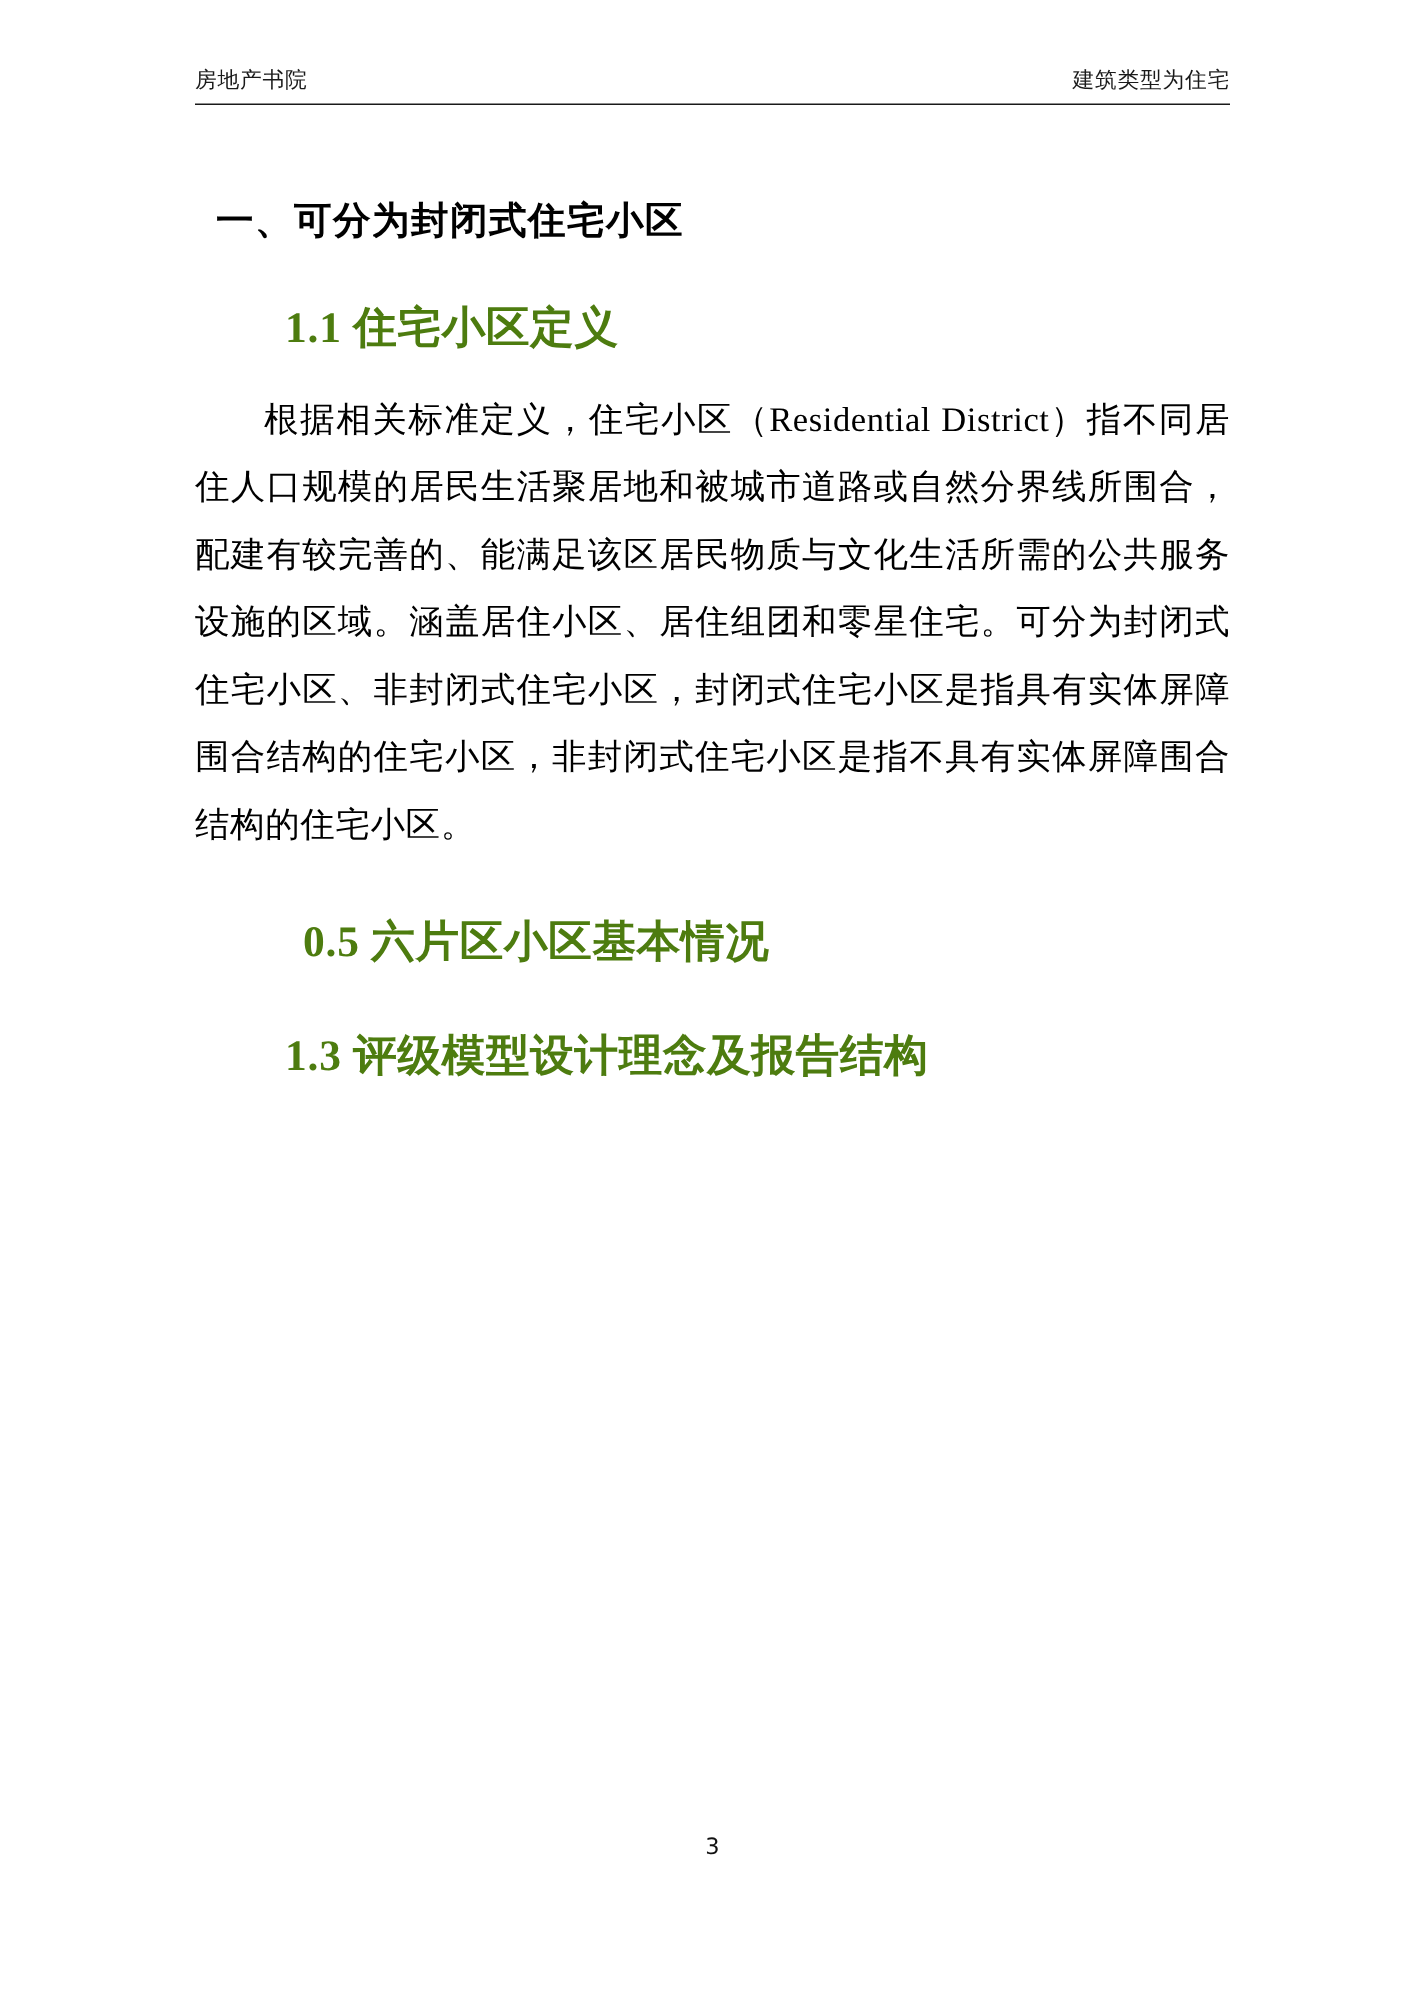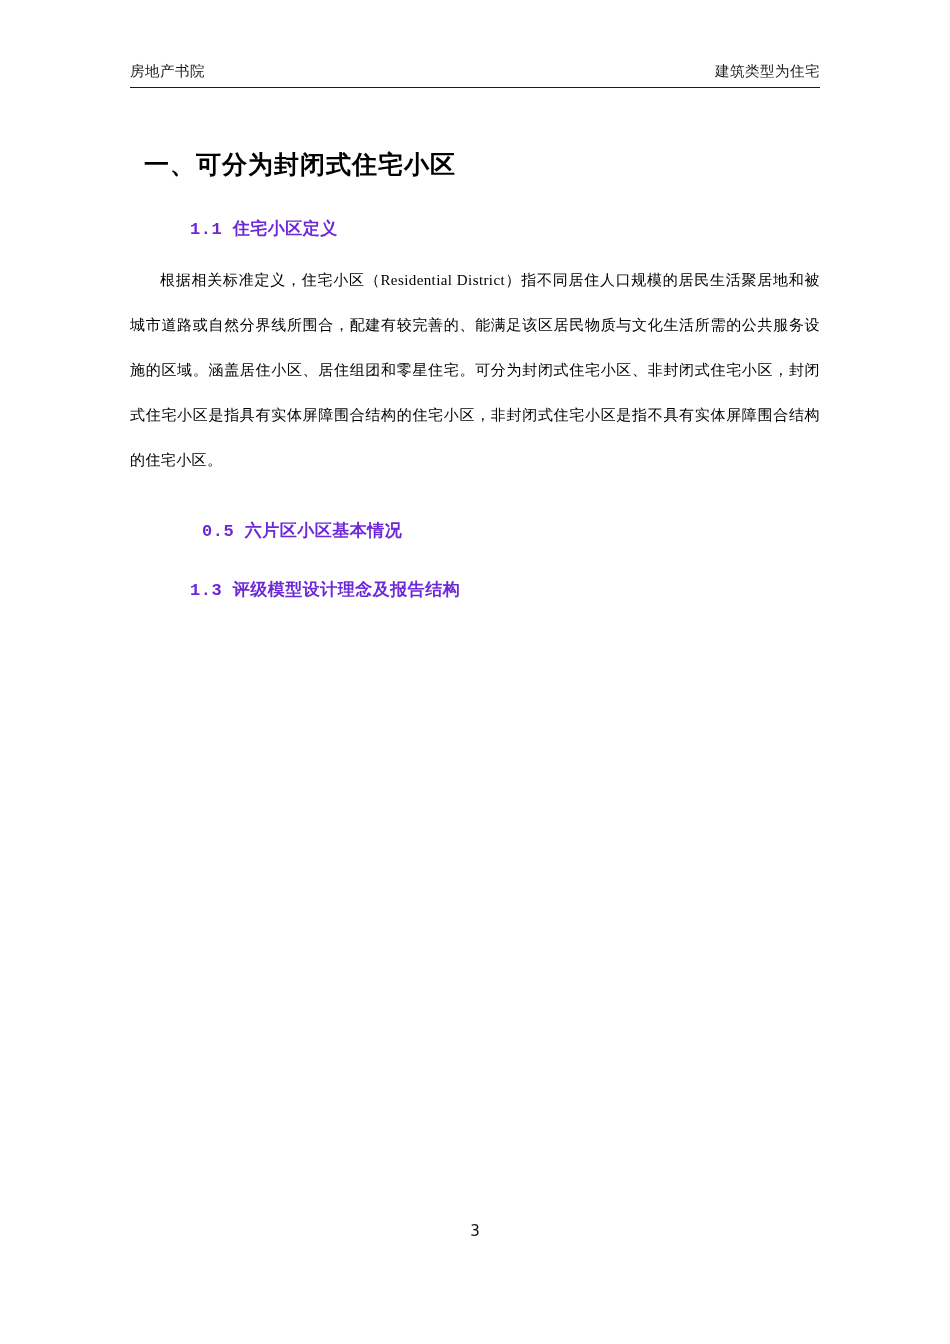--- a/index.html
+++ b/index.html
@@ -15,21 +15,21 @@
     position: relative;
     width: 950px;
     height: 1344px;
     background: #ffffff;
     box-sizing: border-box;
     overflow: hidden;
   }
   .content {
     position: absolute;
     left: 130px;
-    top: 62px;
+    top: 44px;
     width: 690px;
   }
   .header {
     display: flex;
     justify-content: space-between;
     align-items: flex-end;
     font-family: "DejaVu Sans", "Liberation Sans", sans-serif;
     font-size: 14.5px;
     color: #1a1a1a;
     padding-bottom: 6px;
@@ -42,33 +42,33 @@
   h1.sec-title {
     font-family: "DejaVu Sans", "Liberation Sans", sans-serif;
     font-size: 25px;
     font-weight: bold;
     margin: 60px 0 0 0;
     padding-left: 14px;
     letter-spacing: 1px;
     color: #000;
   }
   h2.sub-title {
-    font-family: Liberation Mono, monospace;
-    font-size: 17px;
+    font-family: Liberation Serif, serif;
+    font-size: 29px;
     font-weight: bold;
     margin: 36px 0 0 0;
     padding-left: 60px;
     letter-spacing: 0.5px;
-    color: #6d28d9;
+    color: #4d7c0f;
   }
   h2.sub-title.indent-more {
     padding-left: 72px;
   }
   p.body-text {
-    font-size: 15px;
+    font-size: 23px;
     line-height: 45px;
     margin: 18px 0 0 0;
     text-align: justify;
     text-justify: inter-ideograph;
     text-indent: 2em;
     color: #000;
     letter-spacing: 0.4px;
   }
   .page-number {
     position: absolute;

